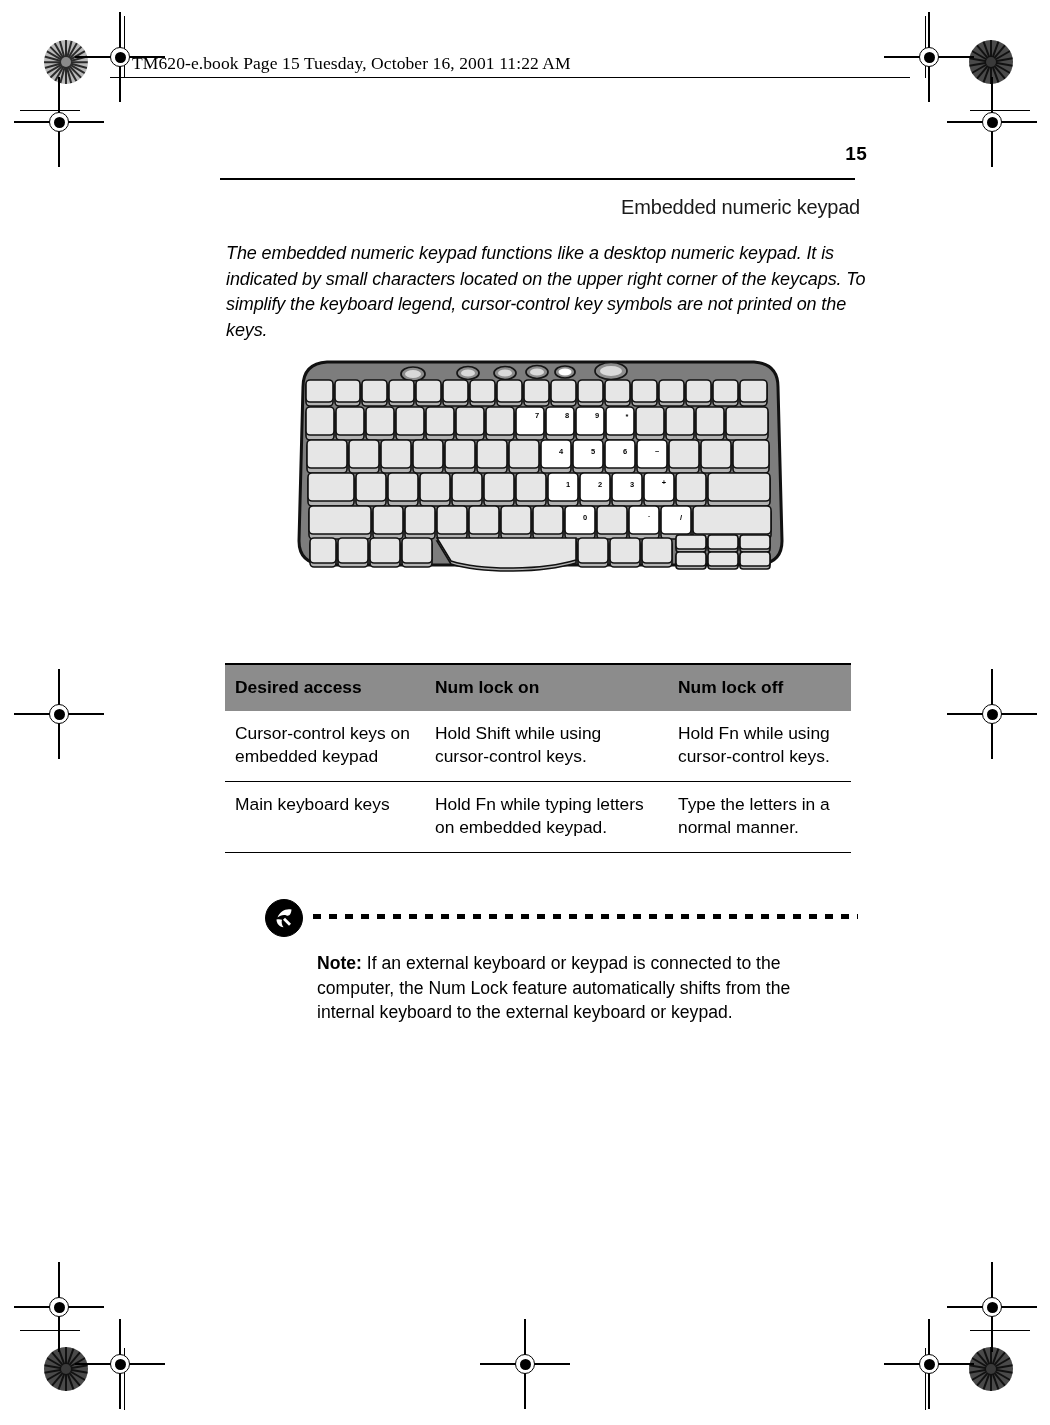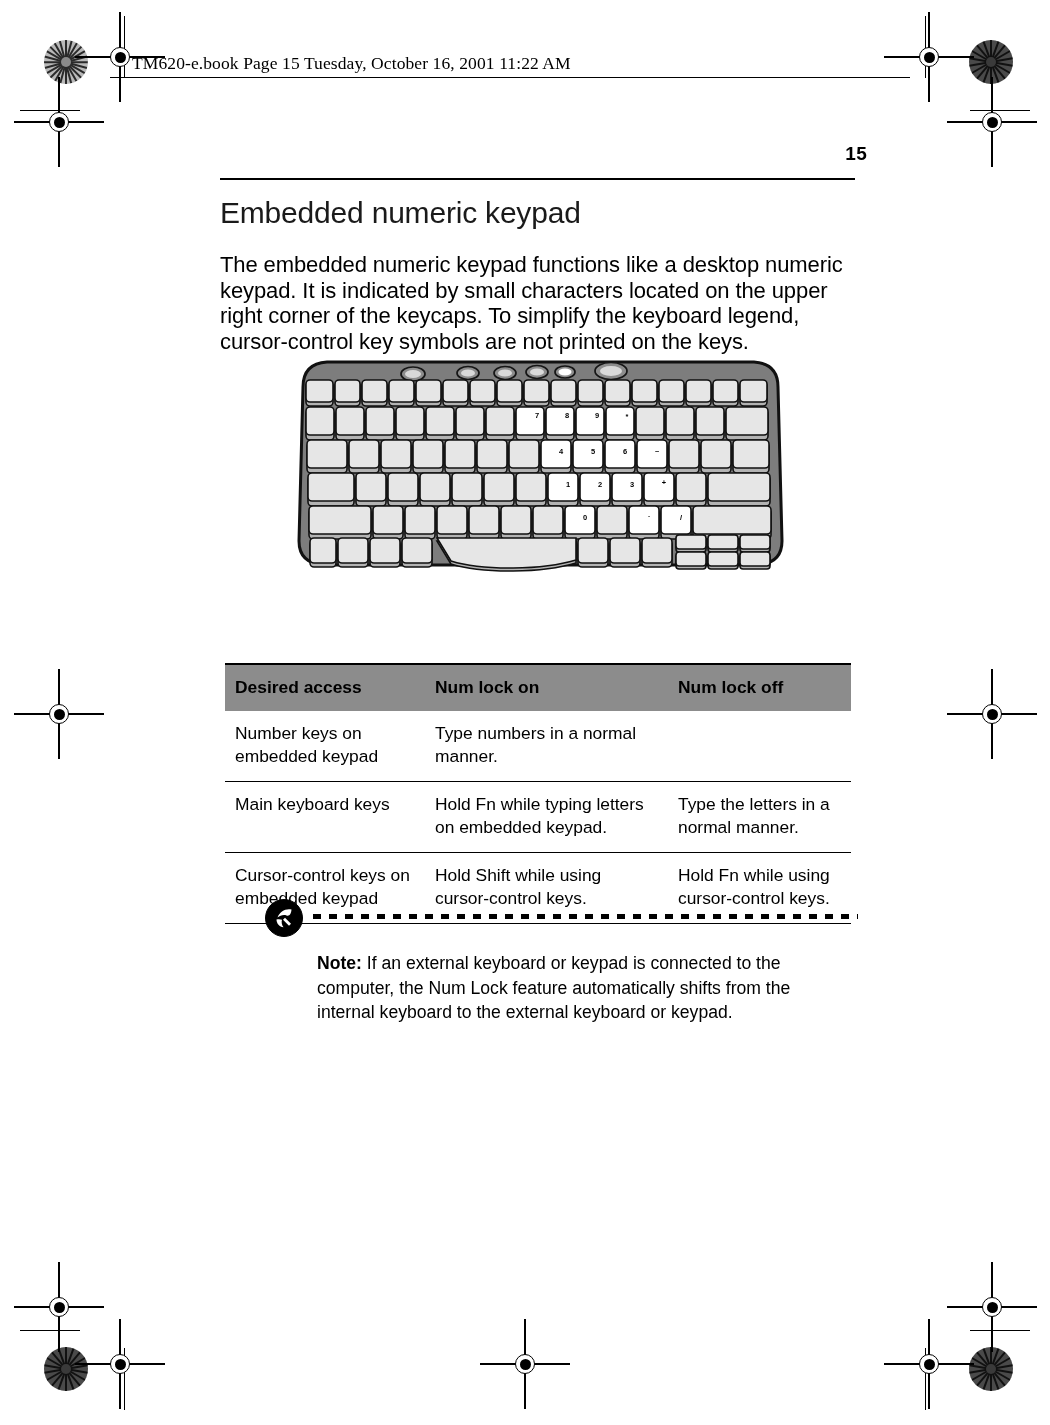--- a/index.html
+++ b/index.html
@@ -78,31 +78,33 @@
   }
   .folio-rule {
     position:absolute; left:220px; top:178px; width:635px; height:1.5px;
     background:#000;
   }
 
   .content { position:absolute; left:220px; top:196px; width:640px; }
 
   h1.heading {
     margin:0; padding:0;
-    font-size:30px; font-weight:400;
+    font-size:20px; font-weight:400;
     letter-spacing:-0.2px;
     color:#1a1a1a;
+    text-align:right;
   }
 
   p.body-para {
-    margin:22px 0 0 0;
-    font-size:22px;
+    margin:22px 0 0 6px;
+    font-size:18px;
     line-height:25.6px;
     letter-spacing:-0.1px;
     width:640px;
+    font-style:italic;
   }
 
   
   .figure {
     position:absolute; left:293px; top:357px;
     width:495px; height:215px;
   }
   .kbd-svg { display:block; width:495px; height:215px; }
 
   
@@ -567,33 +569,28 @@
   <table class="spec">
     <thead>
       <tr>
         <th class="col1">Desired access</th>
         <th class="col2">Num lock on</th>
         <th class="col3">Num lock off</th>
       </tr>
     </thead>
     <tbody>
       <tr>
-        <td class="col1">Number keys on embedded keypad</td>
-        <td class="col2">Type numbers in a normal manner.</td>
-        <td class="col3"></td>
+        <td class="col1">Cursor-control keys on embedded keypad</td>
+        <td class="col2">Hold Shift while using cursor-control keys.</td>
+        <td class="col3">Hold Fn while using cursor-control keys.</td>
       </tr>
       <tr>
         <td class="col1">Main keyboard keys</td>
         <td class="col2">Hold Fn while typing letters on embedded keypad.</td>
         <td class="col3">Type the letters in a normal manner.</td>
-      </tr>
-      <tr>
-        <td class="col1">Cursor-control keys on embedded keypad</td>
-        <td class="col2">Hold Shift while using cursor-control keys.</td>
-        <td class="col3">Hold Fn while using cursor-control keys.</td>
       </tr>
     </tbody>
   </table>
 </div>
 
 <div class="note-block">
   <div class="note-top">
     <svg class="note-icon" viewBox="0 0 40 40" xmlns="http://www.w3.org/2000/svg">
       <circle cx="20" cy="20" r="18.5" fill="#000"></circle>
       <path d="M27.5,11.5 C22,10 15.5,13.5 13.5,19.5 C16,17.5 19.5,16.5 22.5,17.5

